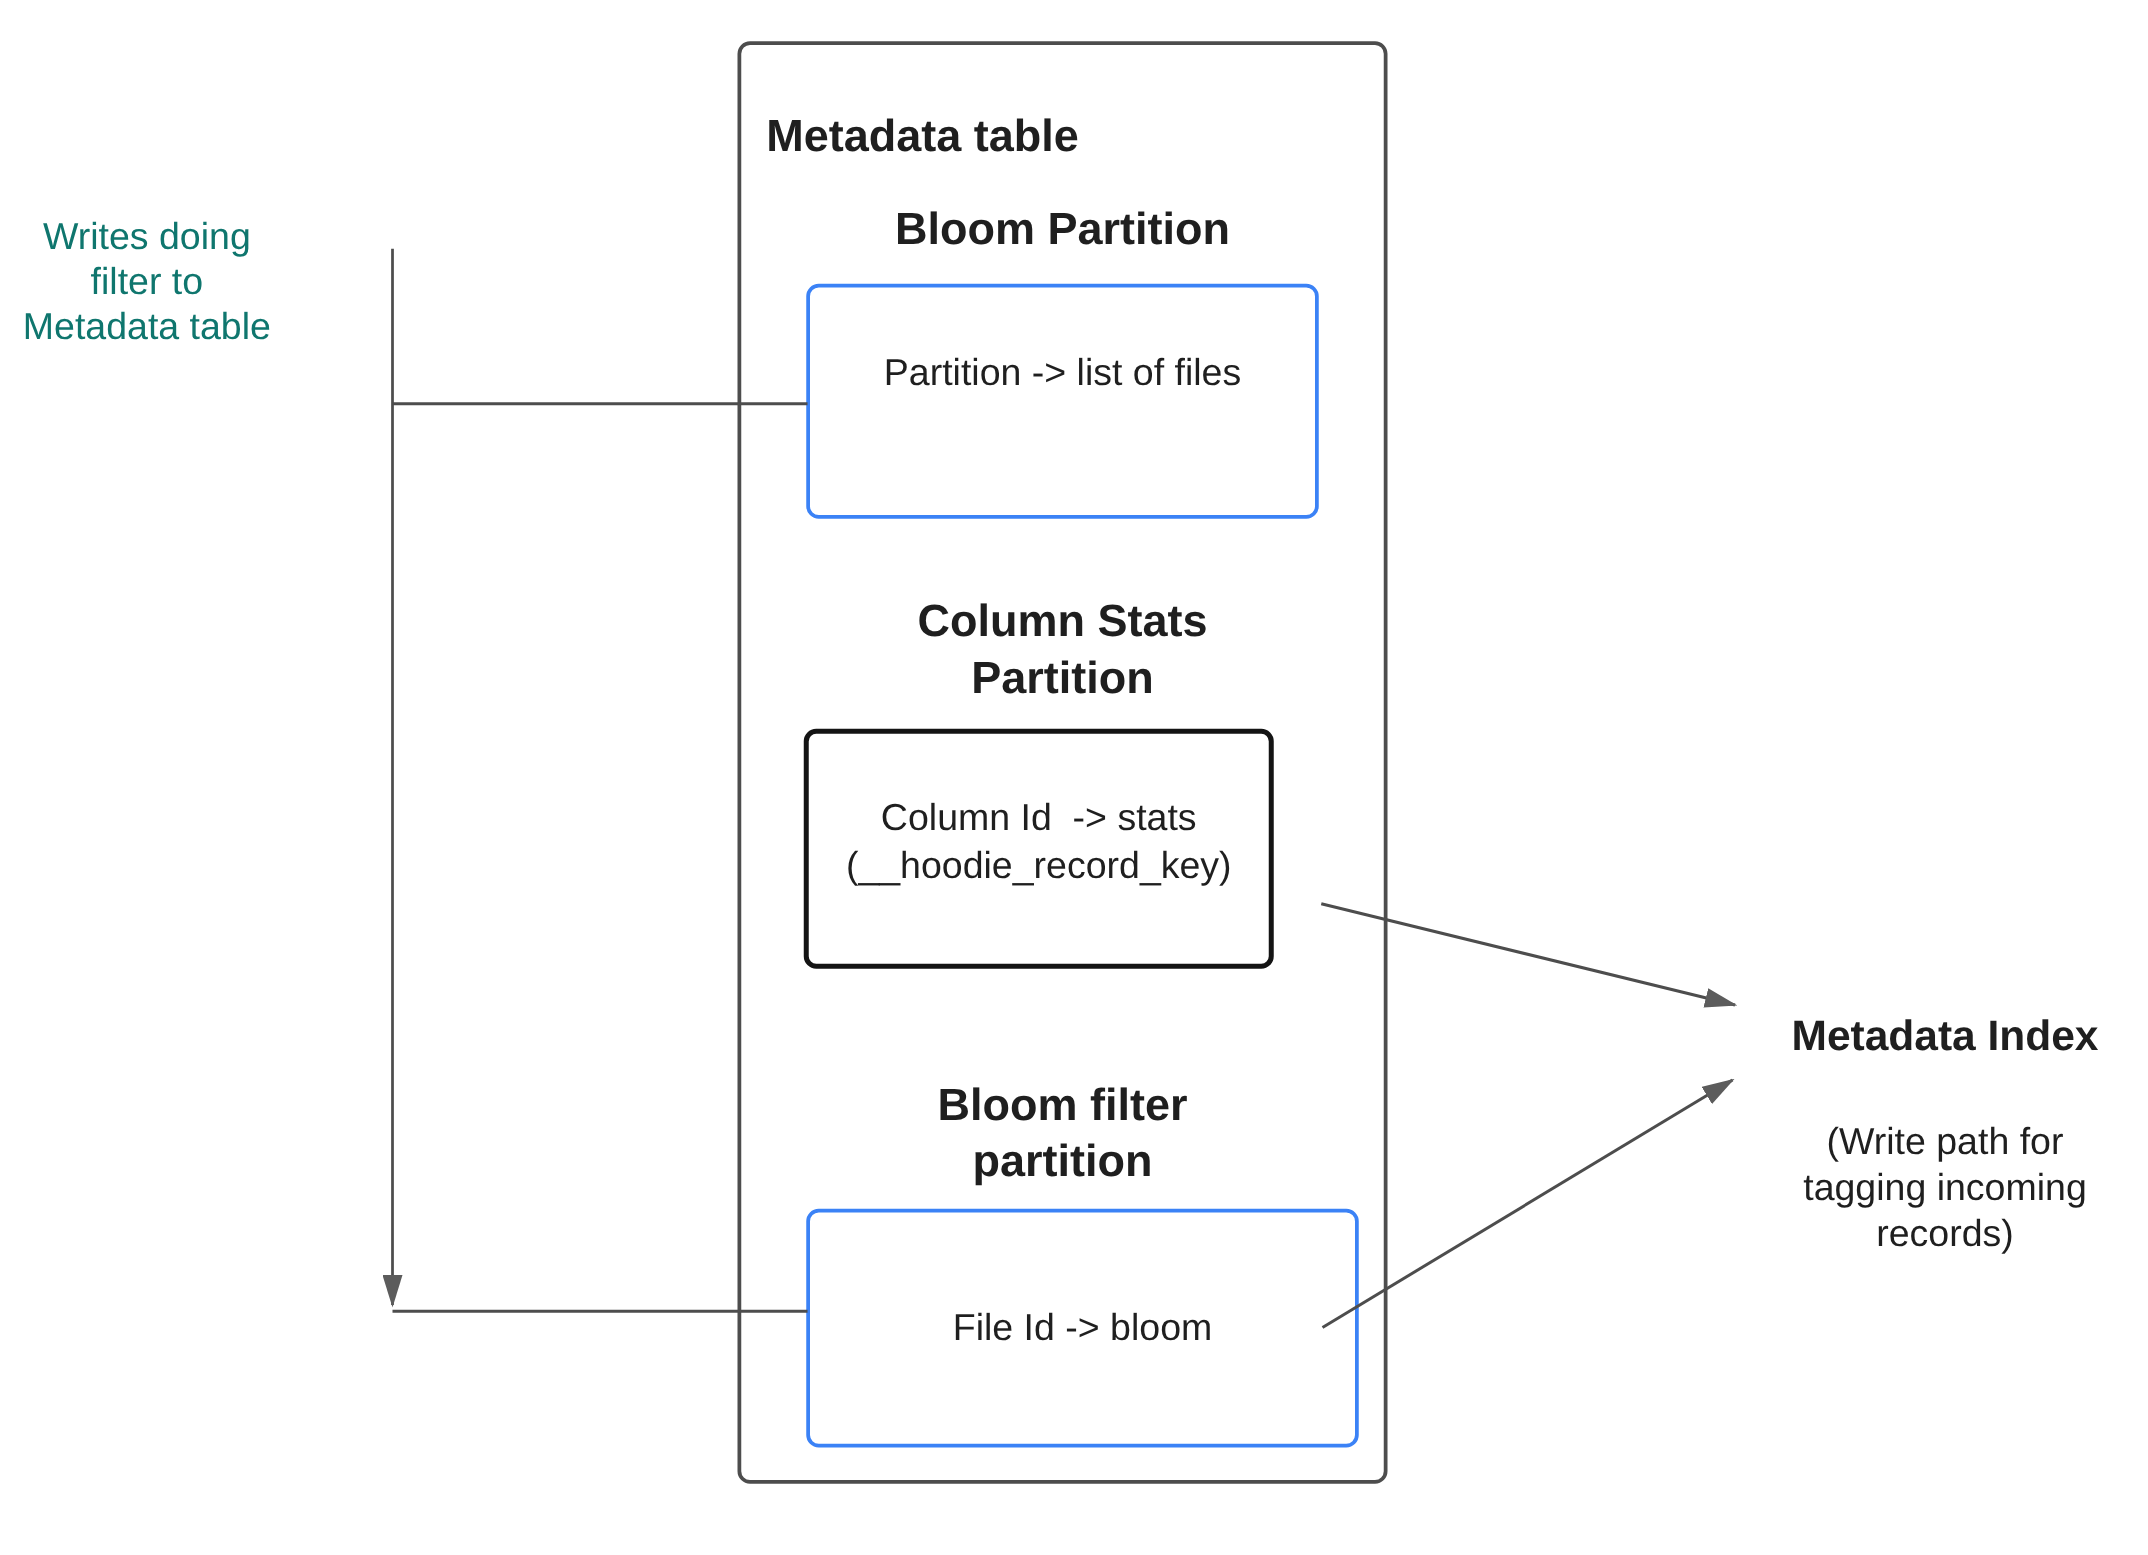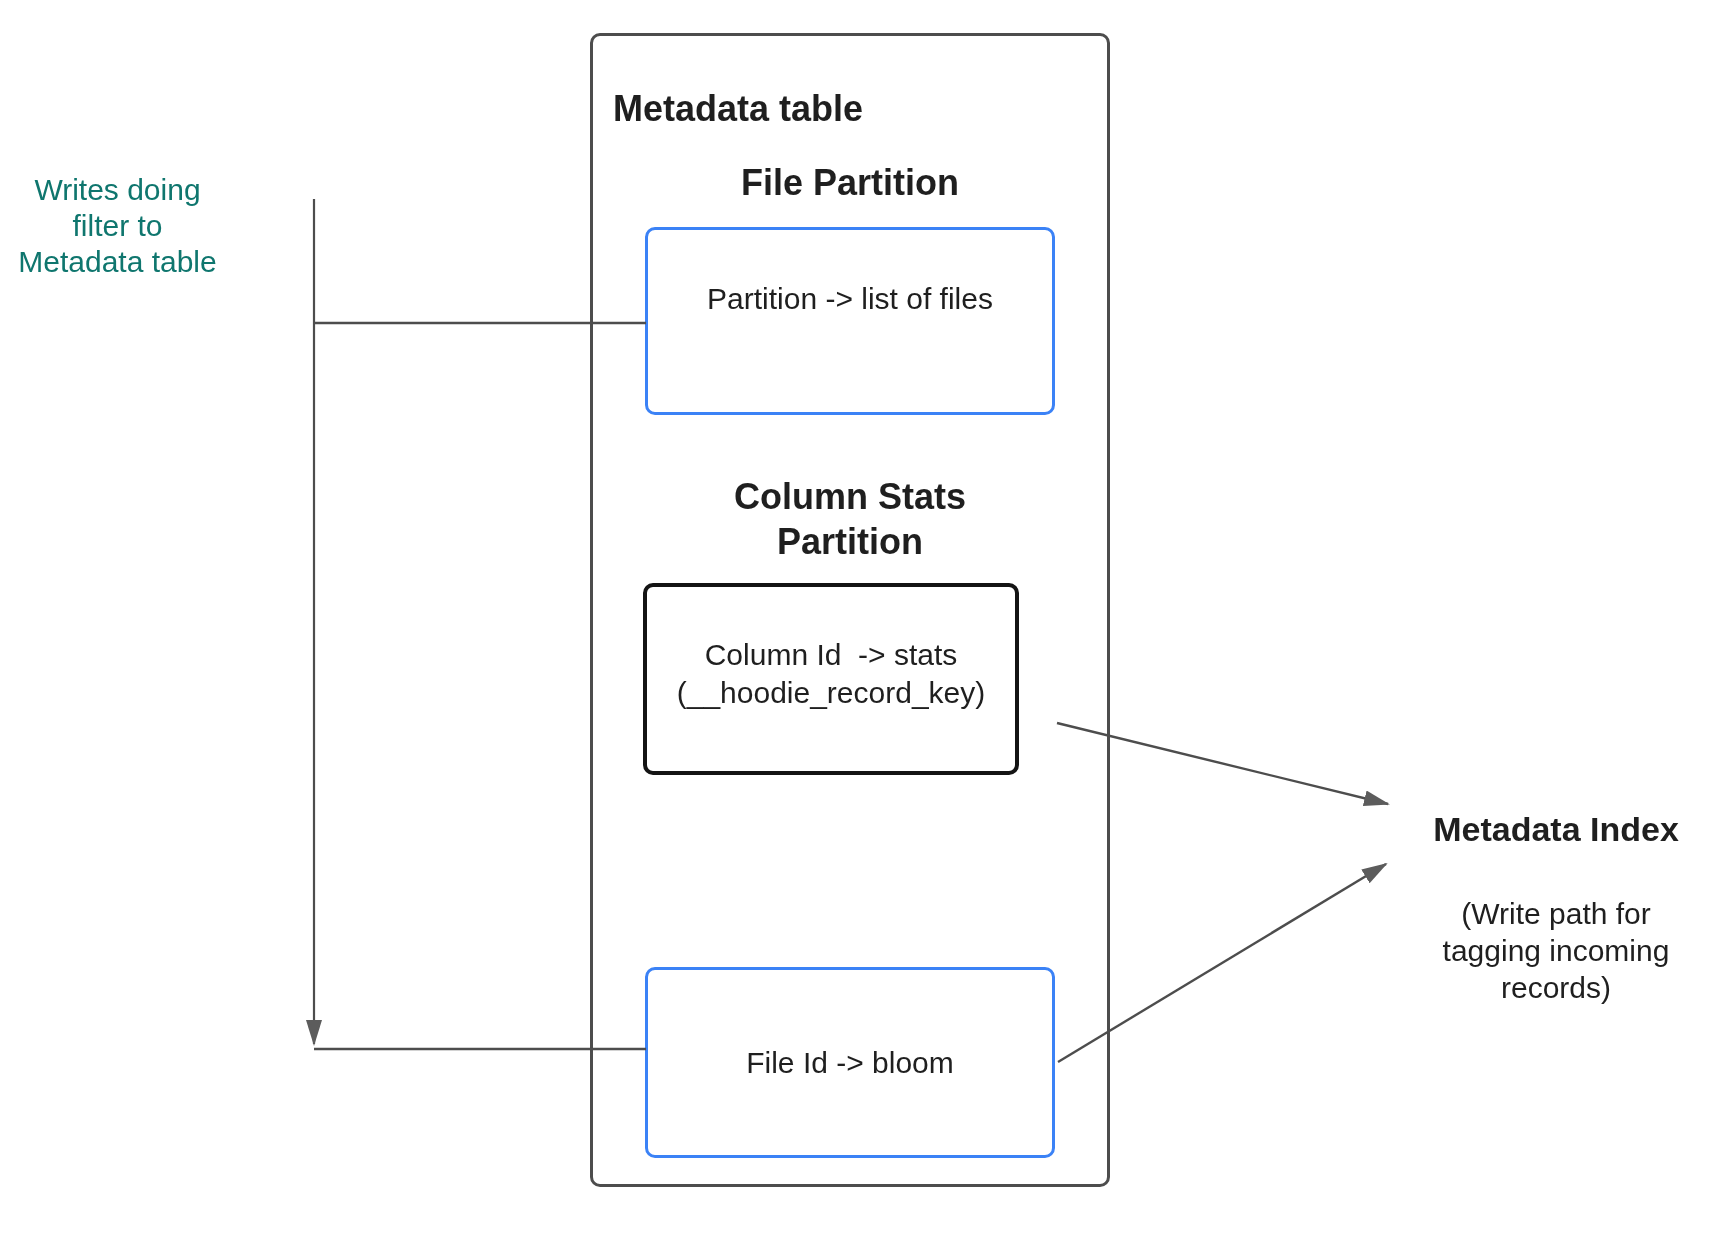--- a/index.html
+++ b/index.html
@@ -83,21 +83,21 @@
     justify-content: flex-start;
     padding-top: 50px;
   }
   .box-stats {
     left: 643px; top: 583px; width: 376px; height: 192px;
     border: 4px solid #141414;
     justify-content: center;
     padding-bottom: 10px;
   }
   .box-bloom {
-    left: 645px; top: 967px; width: 410px; height: 191px;
+    left: 645px; top: 967px; width: 442px; height: 191px;
     justify-content: center;
   }
 
   
   .index-title {
     left: 1391px;
     top: 808px;
     width: 330px;
     text-align: center;
     font-size: 34px;
@@ -131,35 +131,39 @@
   <div class="abs left-note">
     <span>Writes doing</span>
     <span>filter to</span>
     <span>Metadata table</span>
   </div>
 
   <div class="abs outer-box"></div>
   <div class="abs outer-title">Metadata table</div>
 
   <div class="abs section-heading heading-files">
-    <span>File Partition</span>
+    <span>Bloom Partition</span>
   </div>
   <div class="abs inner-box box-files">
     <span>Partition -&gt; list of files</span>
   </div>
 
   <div class="abs section-heading heading-stats">
     <span>Column Stats</span>
     <span>Partition</span>
   </div>
   <div class="abs inner-box box-stats">
     <span>Column Id  -&gt; stats</span>
     <span>(__hoodie_record_key)</span>
   </div>
 
+  <div class="abs section-heading heading-bloom">
+    <span>Bloom filter</span>
+    <span>partition</span>
+  </div>
   <div class="abs inner-box box-bloom">
     <span>File Id -&gt; bloom</span>
   </div>
 
   <div class="abs index-title">Metadata Index</div>
   <div class="abs index-subtitle">
     <span>(Write path for</span>
     <span>tagging incoming</span>
     <span>records)</span>
   </div>

